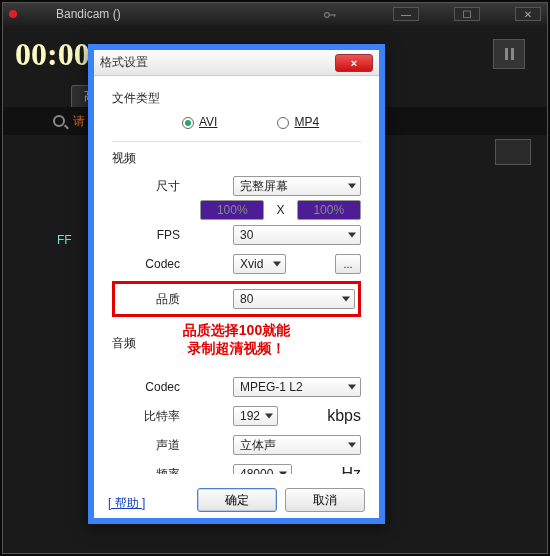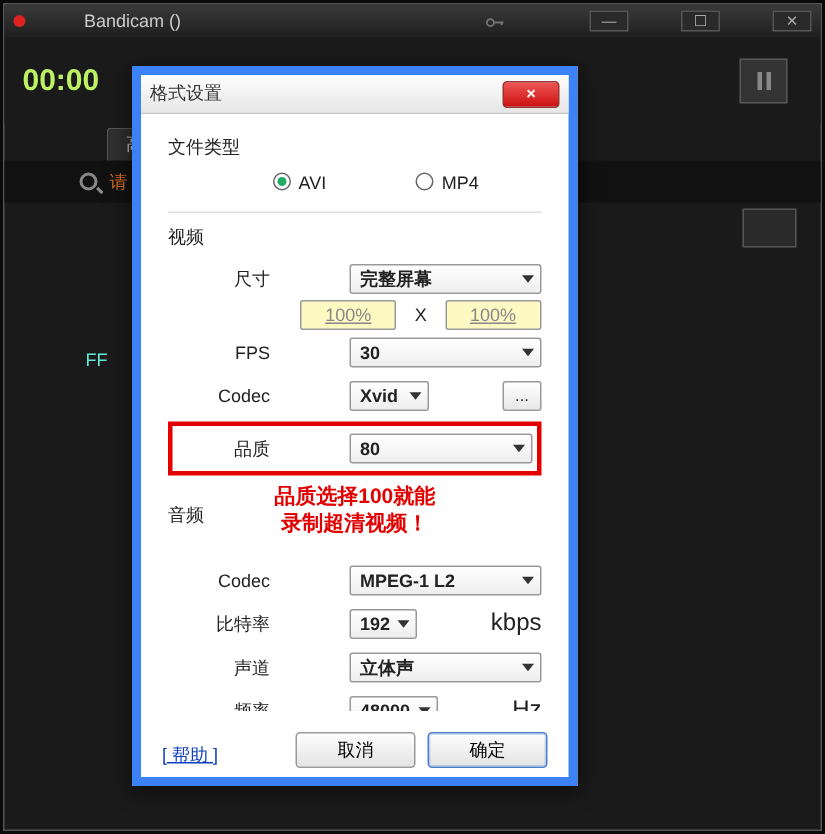--- a/index.html
+++ b/index.html
@@ -6,21 +6,21 @@
   body { background: #0a0a0a; width: 550px; height: 556px; overflow: hidden; position: relative; }
 
   
   .main-window { position: absolute; left: 2px; top: 2px; right: 2px; bottom: 2px; background: #1a1a1a; border: 1px solid #555; }
   .main-titlebar { height: 22px; background: linear-gradient(#3a3a3a,#1e1e1e); display: flex; align-items: center; padding: 0 6px; color: #ccc; font-size: 12px; gap: 33px; }
   .main-titlebar .dot { width: 8px; height: 8px; border-radius: 50%; background: #d22; margin-right: 6px; }
   .main-titlebar .spacer { flex: 1; }
   .main-titlebar .key-icon { width: 14px; height: 10px; margin-right: 20px; opacity: .6; }
   .main-titlebar .winbtn { width: 26px; height: 14px; background: #2a2a2a; border: 1px solid #555; margin-left: 2px; display: flex; align-items: center; justify-content: center; color: #aaa; font-size: 10px; }
   .main-toolbar { height: 58px; background: #1a1a1a; display: flex; align-items: center; padding: 0 12px; }
-  .main-timer { color: #bef264; font-size: 20px; font-weight: 600; font-family: Liberation Sans, sans-serif; }
+  .main-timer { color: #fef9c3; font-size: 32px; font-weight: 600; font-family: Liberation Serif, serif; }
   .main-pause { width: 32px; height: 30px; background: #343434; border: 1px solid #555; margin-left: auto; margin-right: 10px; display: flex; align-items: center; justify-content: center; }
   .main-pause .bars { display:flex; gap:3px; }
   .main-pause .bars span { width:3px; height:12px; background:#888; }
 
   .tabs-row { height: 24px; display:flex; align-items:flex-end; padding: 0 40px 0 68px; }
   .tab { height: 22px; background: #2f2f2f; border:1px solid #555; border-bottom:none; padding:0 12px; font-size:12px; color:#ccc; display:flex; align-items:center; border-radius:3px 3px 0 0; }
 
   .search-row { height: 28px; background:#111; display:flex; align-items:center; padding:0 50px; gap:8px; }
   .search-icon { width:12px; height:12px; border:2px solid #888; border-radius:50%; position:relative; }
   .search-icon:after { content:""; position:absolute; width:5px; height:2px; background:#888; transform:rotate(45deg); left:9px; top:9px; }
@@ -35,31 +35,31 @@
   .modal { position:absolute; left:88px; top:44px; width:297px; height:480px; background:#fff; border:6px solid #3b82f6; box-shadow:0 3px 14px rgba(0,0,0,.6); display:flex; flex-direction:column; }
   .modal-titlebar { height:26px; background:linear-gradient(#fdfdfd,#e6e6e6); border-bottom:1px solid #c8c8c8; display:flex; align-items:center; padding:0 6px; }
   .modal-title { font-size:12px; color:#333; }
   .modal-titlebar .spacer { flex:1; }
   .close-btn { width:38px; height:18px; background:linear-gradient(#e55,#c11); border:1px solid #933; border-radius:3px; display:flex; align-items:center; justify-content:center; color:#fff; font-size:11px; font-weight:bold; }
 
   .modal-body { flex:1; padding:10px 18px 8px 18px; font-size:12px; color:#222; overflow:hidden; }
   .section-title { font-size:12px; margin: 4px 0 6px 0; }
 
   .radio-row { display:flex; gap:60px; padding:2px 0 2px 70px; align-items:center; }
-  .radio-item { display:flex; align-items:flex-start; gap:5px; }
+  .radio-item { display:flex; align-items:flex-end; gap:5px;text-decoration:underline; }
   .radio { width:12px; height:12px; border:1px solid #666; border-radius:50%; display:inline-flex; align-items:center; justify-content:center; }
   .radio.checked:after { content:""; width:6px; height:6px; background:#2a6; border-radius:50%; }
 
   .hr { height:1px; background:#ddd; margin: 10px 0 8px 0; }
 
   .form-row { display:flex; align-items:center; height:26px; margin-bottom:3px;gap:43px; }
   .form-label { width:78px; text-align:right; padding-right:10px; font-size:12px; }
-  .select { flex:1; height:20px; background:linear-gradient(#fff,#eee); border:1px solid #999; border-radius:2px; display:flex; align-items:center; padding:0 6px; position:relative; font-size:12px;font-weight:bold; }
+  .select { flex:1; height:20px; background:linear-gradient(#fff,#eee); border:1px solid #999; border-radius:2px; display:flex; align-items:center; padding:0 6px; position:relative; font-size:12px; }
   .select .caret { position:absolute; right:4px; top:50%; transform:translateY(-50%); width:0; height:0; border-left:4px solid transparent; border-right:4px solid transparent; border-top:5px solid #333; }
-  .input { height:20px; background:#fef9c3; border:1px solid #999; border-radius:2px; display:flex; align-items:center; justify-content:center; font-size:12px;text-decoration:underline; }
+  .input { height:20px; background:#4c1d95; border:1px solid #999; border-radius:2px; display:flex; align-items:center; justify-content:center; font-size:12px; }
   .pctgap { display:flex; align-items:center; gap:12px; padding-left:88px; margin-top:-2px; margin-bottom:2px; }
   .input.pct { width:78px; color:#888; }
   .xsep { font-size:12px; }
 
   .dots-btn { width:26px; height:20px; margin-left:6px; border:1px solid #999; background:linear-gradient(#fff,#e8e8e8); font-size:11px; display:flex; align-items:center; justify-content:center; border-radius:2px; }
 
   .quality-wrap { border:3px solid #e20000; padding:2px 3px; margin:4px 0 2px 0; }
 
   .annot { text-align:center; color:#e20000; font-weight:bold; font-size:14px; line-height:1.3; margin:4px 0 4px 0; }
 
@@ -228,20 +228,20 @@
         <span class="caret"></span>
       </div>
       <span class="unit">Hz</span>
     </div>
 
   </div>
 
   <div class="modal-footer">
     <a class="help-link">[ 帮助 ]</a>
     <span class="spacer"></span>
+    <div class="dlg-btn primary">
+      <span>确定</span>
+    </div>
     <div class="dlg-btn">
       <span>取消</span>
     </div>
-    <div class="dlg-btn primary">
-      <span>确定</span>
-    </div>
   </div>
 </div>
 
 </body></html>

